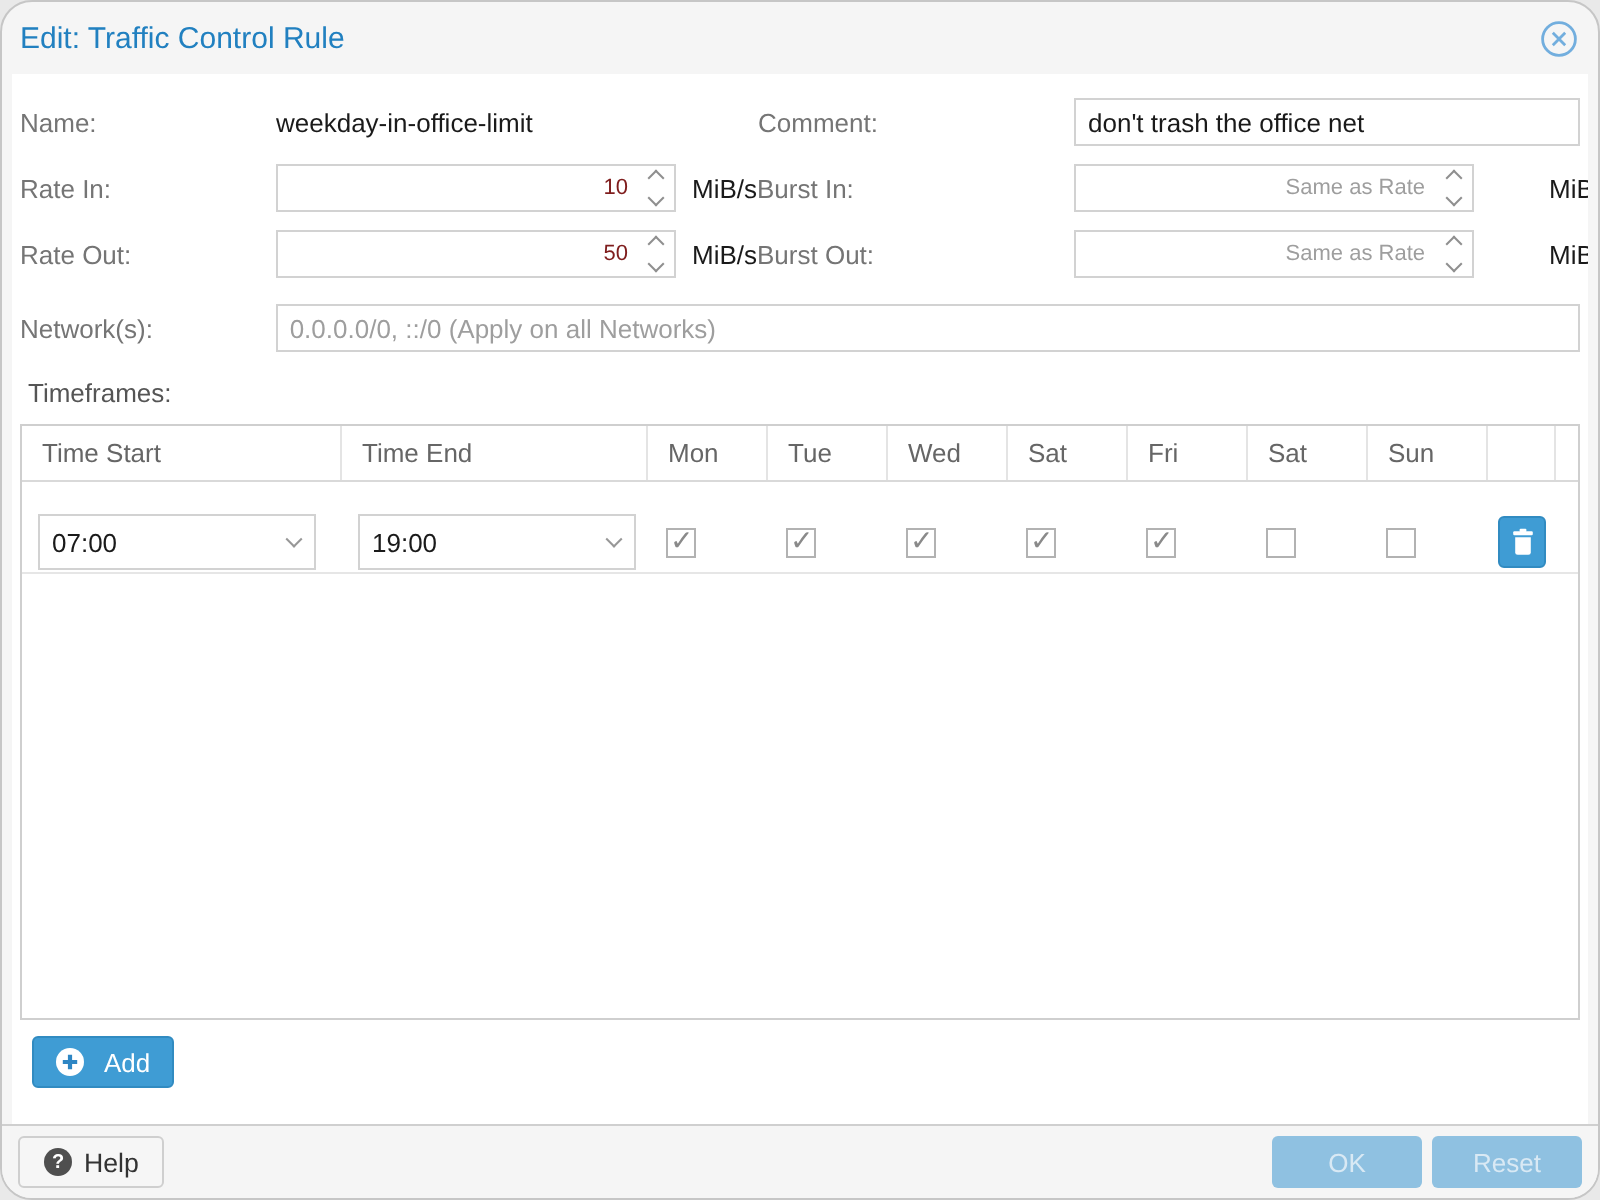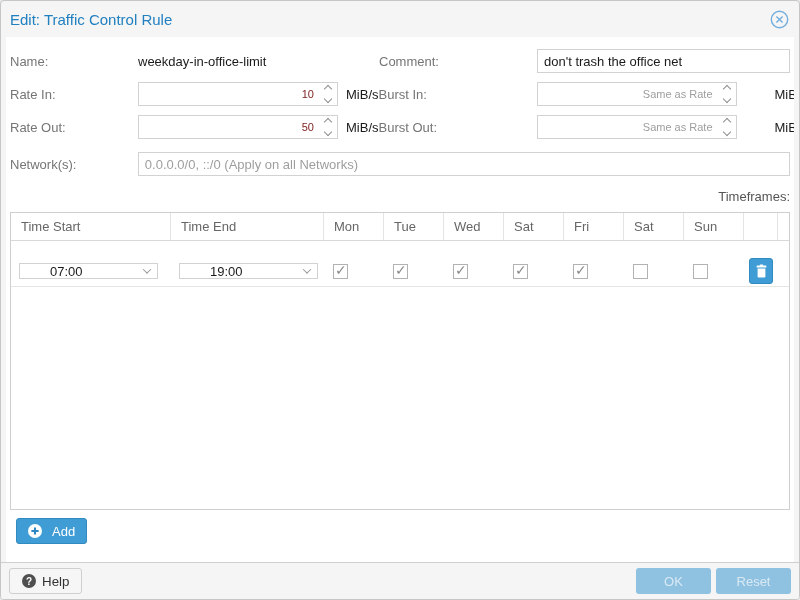--- a/index.html
+++ b/index.html
@@ -3,21 +3,21 @@
 <meta charset="utf-8">
 <style>
   * { box-sizing: border-box; margin: 0; padding: 0; }
   html, body { background: #e9e9e9; }
   body { font-family: "Liberation Sans", sans-serif; font-size: 13px; color: #1a1a1a; }
 
   .window {
     width: 800px; height: 600px;
     background: #f5f5f5;
     border: 1px solid #c6c6c6;
-    border-radius: 4px;
+    border-radius: 16px;
     position: relative;
     overflow: hidden;
   }
 
   
   .titlebar {
     height: 36px;
     display: flex; align-items: center; justify-content: space-between;
     padding: 0 10px 0 9px;
   }
@@ -56,41 +56,41 @@
     flex: 1; min-width: 0; border: none; outline: none;
     font-family: "Liberation Sans", sans-serif; font-size: 11px;
     text-align: right; padding-right: 5px; color: #7f1d1d; background: transparent;
   }
   .numfield input::placeholder { color: #9e9e9e; opacity: 1; }
   .spinner { width: 18px; display: flex; flex-direction: column; align-items: center; justify-content: center; gap: 4px; cursor: pointer; }
   .chev { width: 6px; height: 6px; display: block; }
   .chev.up   { border-left: 1px solid #8f8f8f; border-top: 1px solid #8f8f8f; transform: rotate(45deg); }
   .chev.down { border-right: 1px solid #8f8f8f; border-bottom: 1px solid #8f8f8f; transform: rotate(45deg); }
 
-  .section-label { color: #555; margin: 13px 0 8px 4px; text-align: right; }
+  .section-label { color: #555; margin: 13px 0 8px 4px; }
 
   
   .grid { border: 1px solid #cfcfcf; background: #fff; height: 298px; display: flex; flex-direction: column; gap: 15px; }
   .grid-header { display: flex; height: 28px; border-bottom: 1px solid #d9d9d9; }
   .gh-cell {
     display: flex; align-items: center; padding-left: 10px;
     color: #666; border-right: 1px solid #e4e4e4;
   }
   .gh-cell:last-child { border-right: none; }
   .grid-row { display: flex; height: 31px; align-items: center; border-bottom: 1px solid #e6e6e6; }
   .gcell { display: flex; align-items: center; }
   .c-start { width: 160px; }
   .c-end { width: 153px; }
   .c-day { width: 60px; }
   .c-act { width: 34px; border-right: 1px solid #e4e4e4; justify-content: center; }
   .c-fill { flex: 1; border-right: none !important; }
 
   .combo {
-    width: 139px; height: 16px; margin-left: 8px; background: #fff;
-    border: 1px solid #d2d2d2; display: flex; align-items: center; cursor: pointer; padding-left: 24px;
+    width: 139px; height: 28px; margin-left: 8px; background: #fff;
+    border: 1px solid #d2d2d2; display: flex; align-items: center; cursor: pointer;
   }
   .combo .combo-text { flex: 1; padding-left: 6px; }
   .combo .combo-trigger { width: 20px; display: flex; align-items: center; justify-content: center; }
   .chev-sm { width: 6px; height: 6px; border-right: 1px solid #979797; border-bottom: 1px solid #979797; transform: rotate(45deg) translate(-1px,-1px); }
 
   .checkbox {
     width: 15px; height: 15px; margin-left: 9px;
     border: 1px solid #b2b2b2; background: #fff; position: relative; cursor: pointer;
   }
   .checkbox.checked::after {

